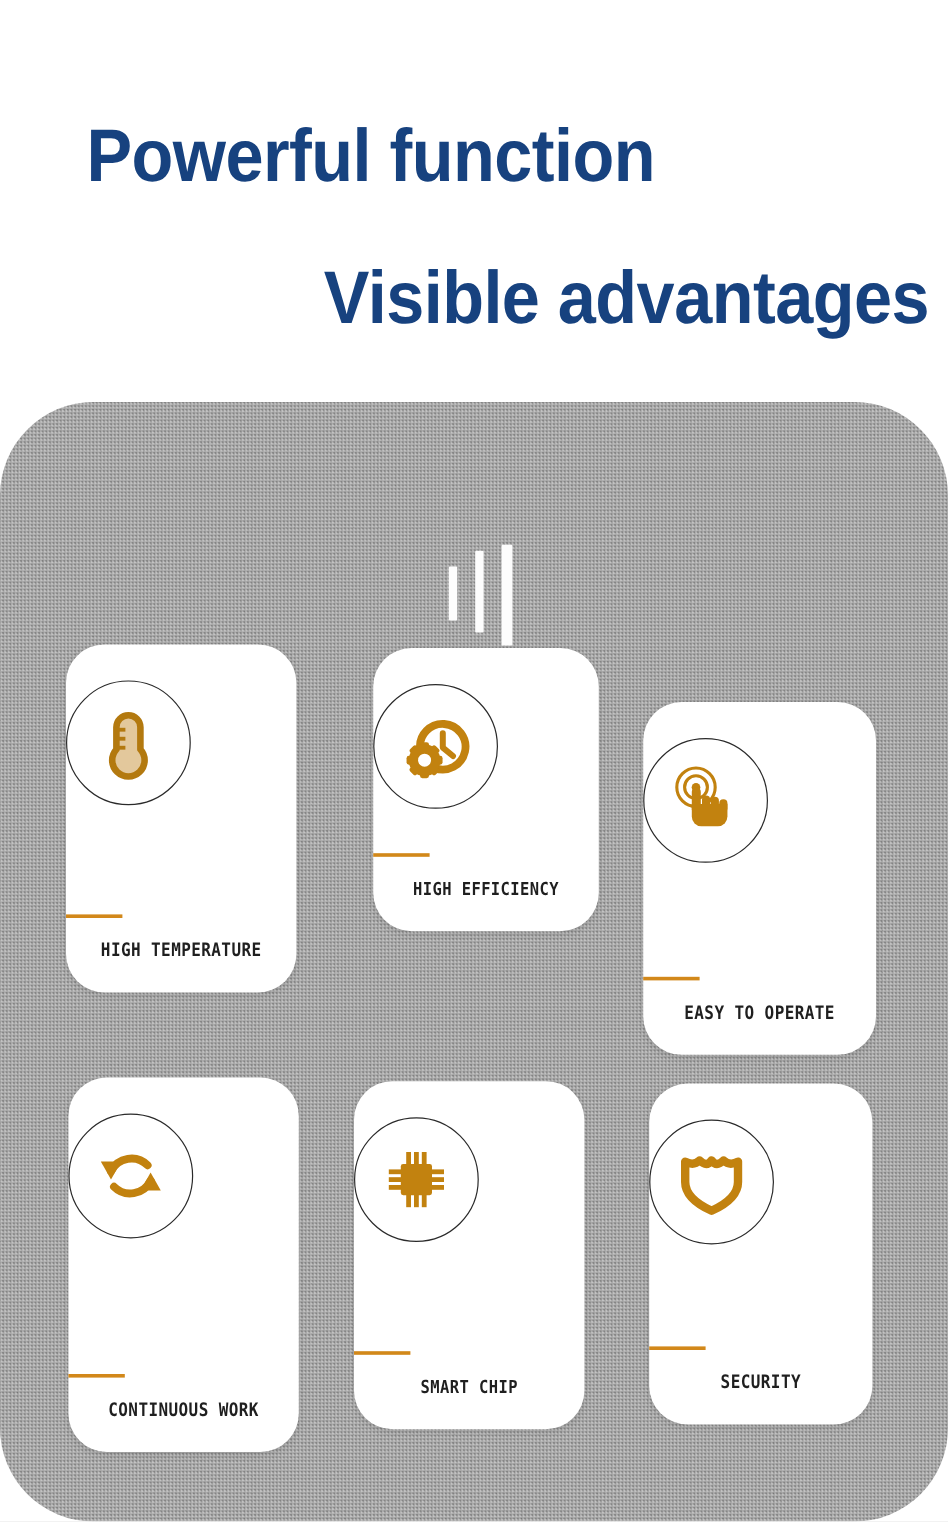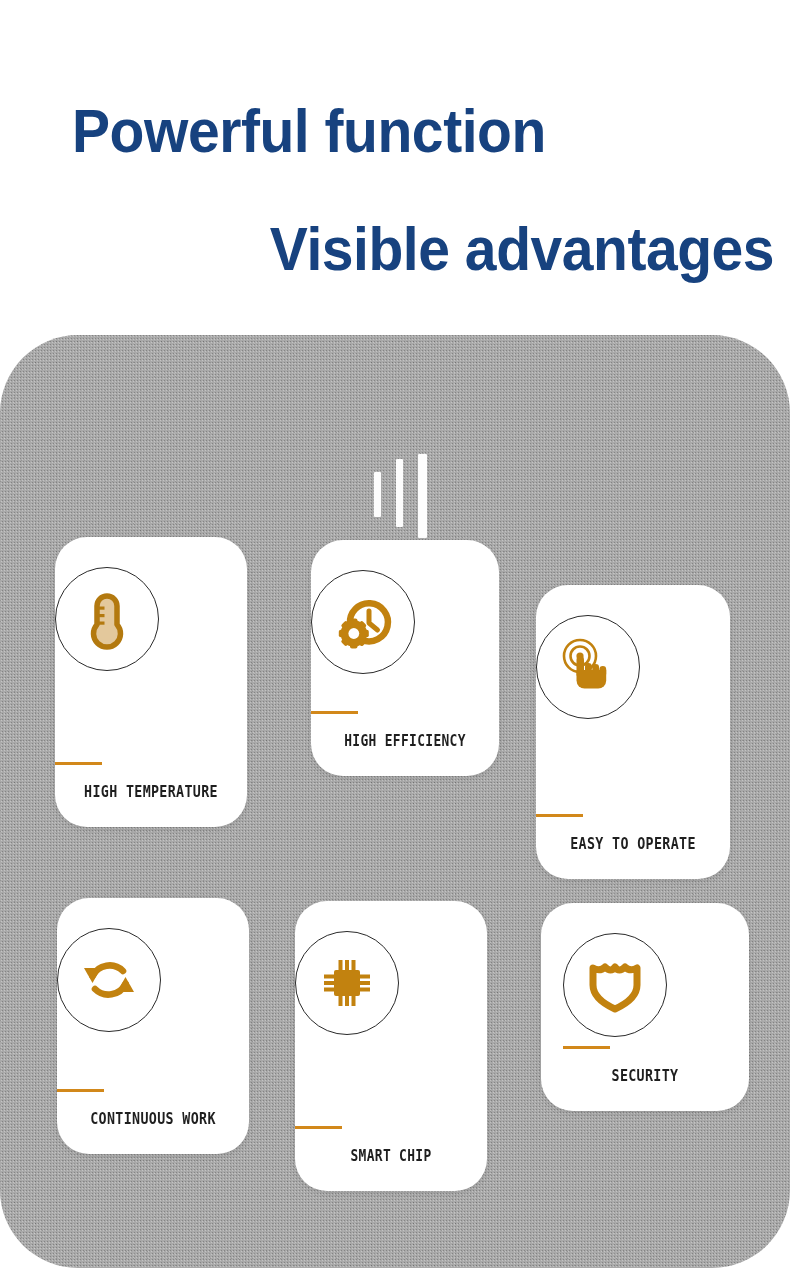--- a/index.html
+++ b/index.html
@@ -93,23 +93,23 @@
     background: #ffffff;
     border-radius: 32px;
     box-shadow: 0 2px 6px rgba(0,0,0,0.10);
     display: flex;
     flex-direction: column;
   }
 
   .card-1 { left: 55px;  top: 202px; width: 192px; height: 290px; }
   .card-2 { left: 311px; top: 205px; width: 188px; height: 236px; }
   .card-3 { left: 536px; top: 202px; width: 194px; height: 294px; margin-top: 48px; }
-  .card-4 { left: 57px;  top: 563px; width: 192px; height: 256px; }
+  .card-4 { left: 57px;  top: 563px; width: 192px; height: 312px; }
   .card-5 { left: 295px; top: 566px; width: 192px; height: 290px; }
-  .card-6 { left: 541px; top: 568px; width: 186px; height: 208px; padding-left: 22px; }
+  .card-6 { left: 541px; top: 568px; width: 186px; height: 284px; }
 
   .icon-circle {
     margin-top: 30px;
     width: 104px;
     height: 104px;
     border-radius: 50%;
     border: 1.4px solid #2a2a2a;
     display: flex;
     align-items: center;
     justify-content: center;

